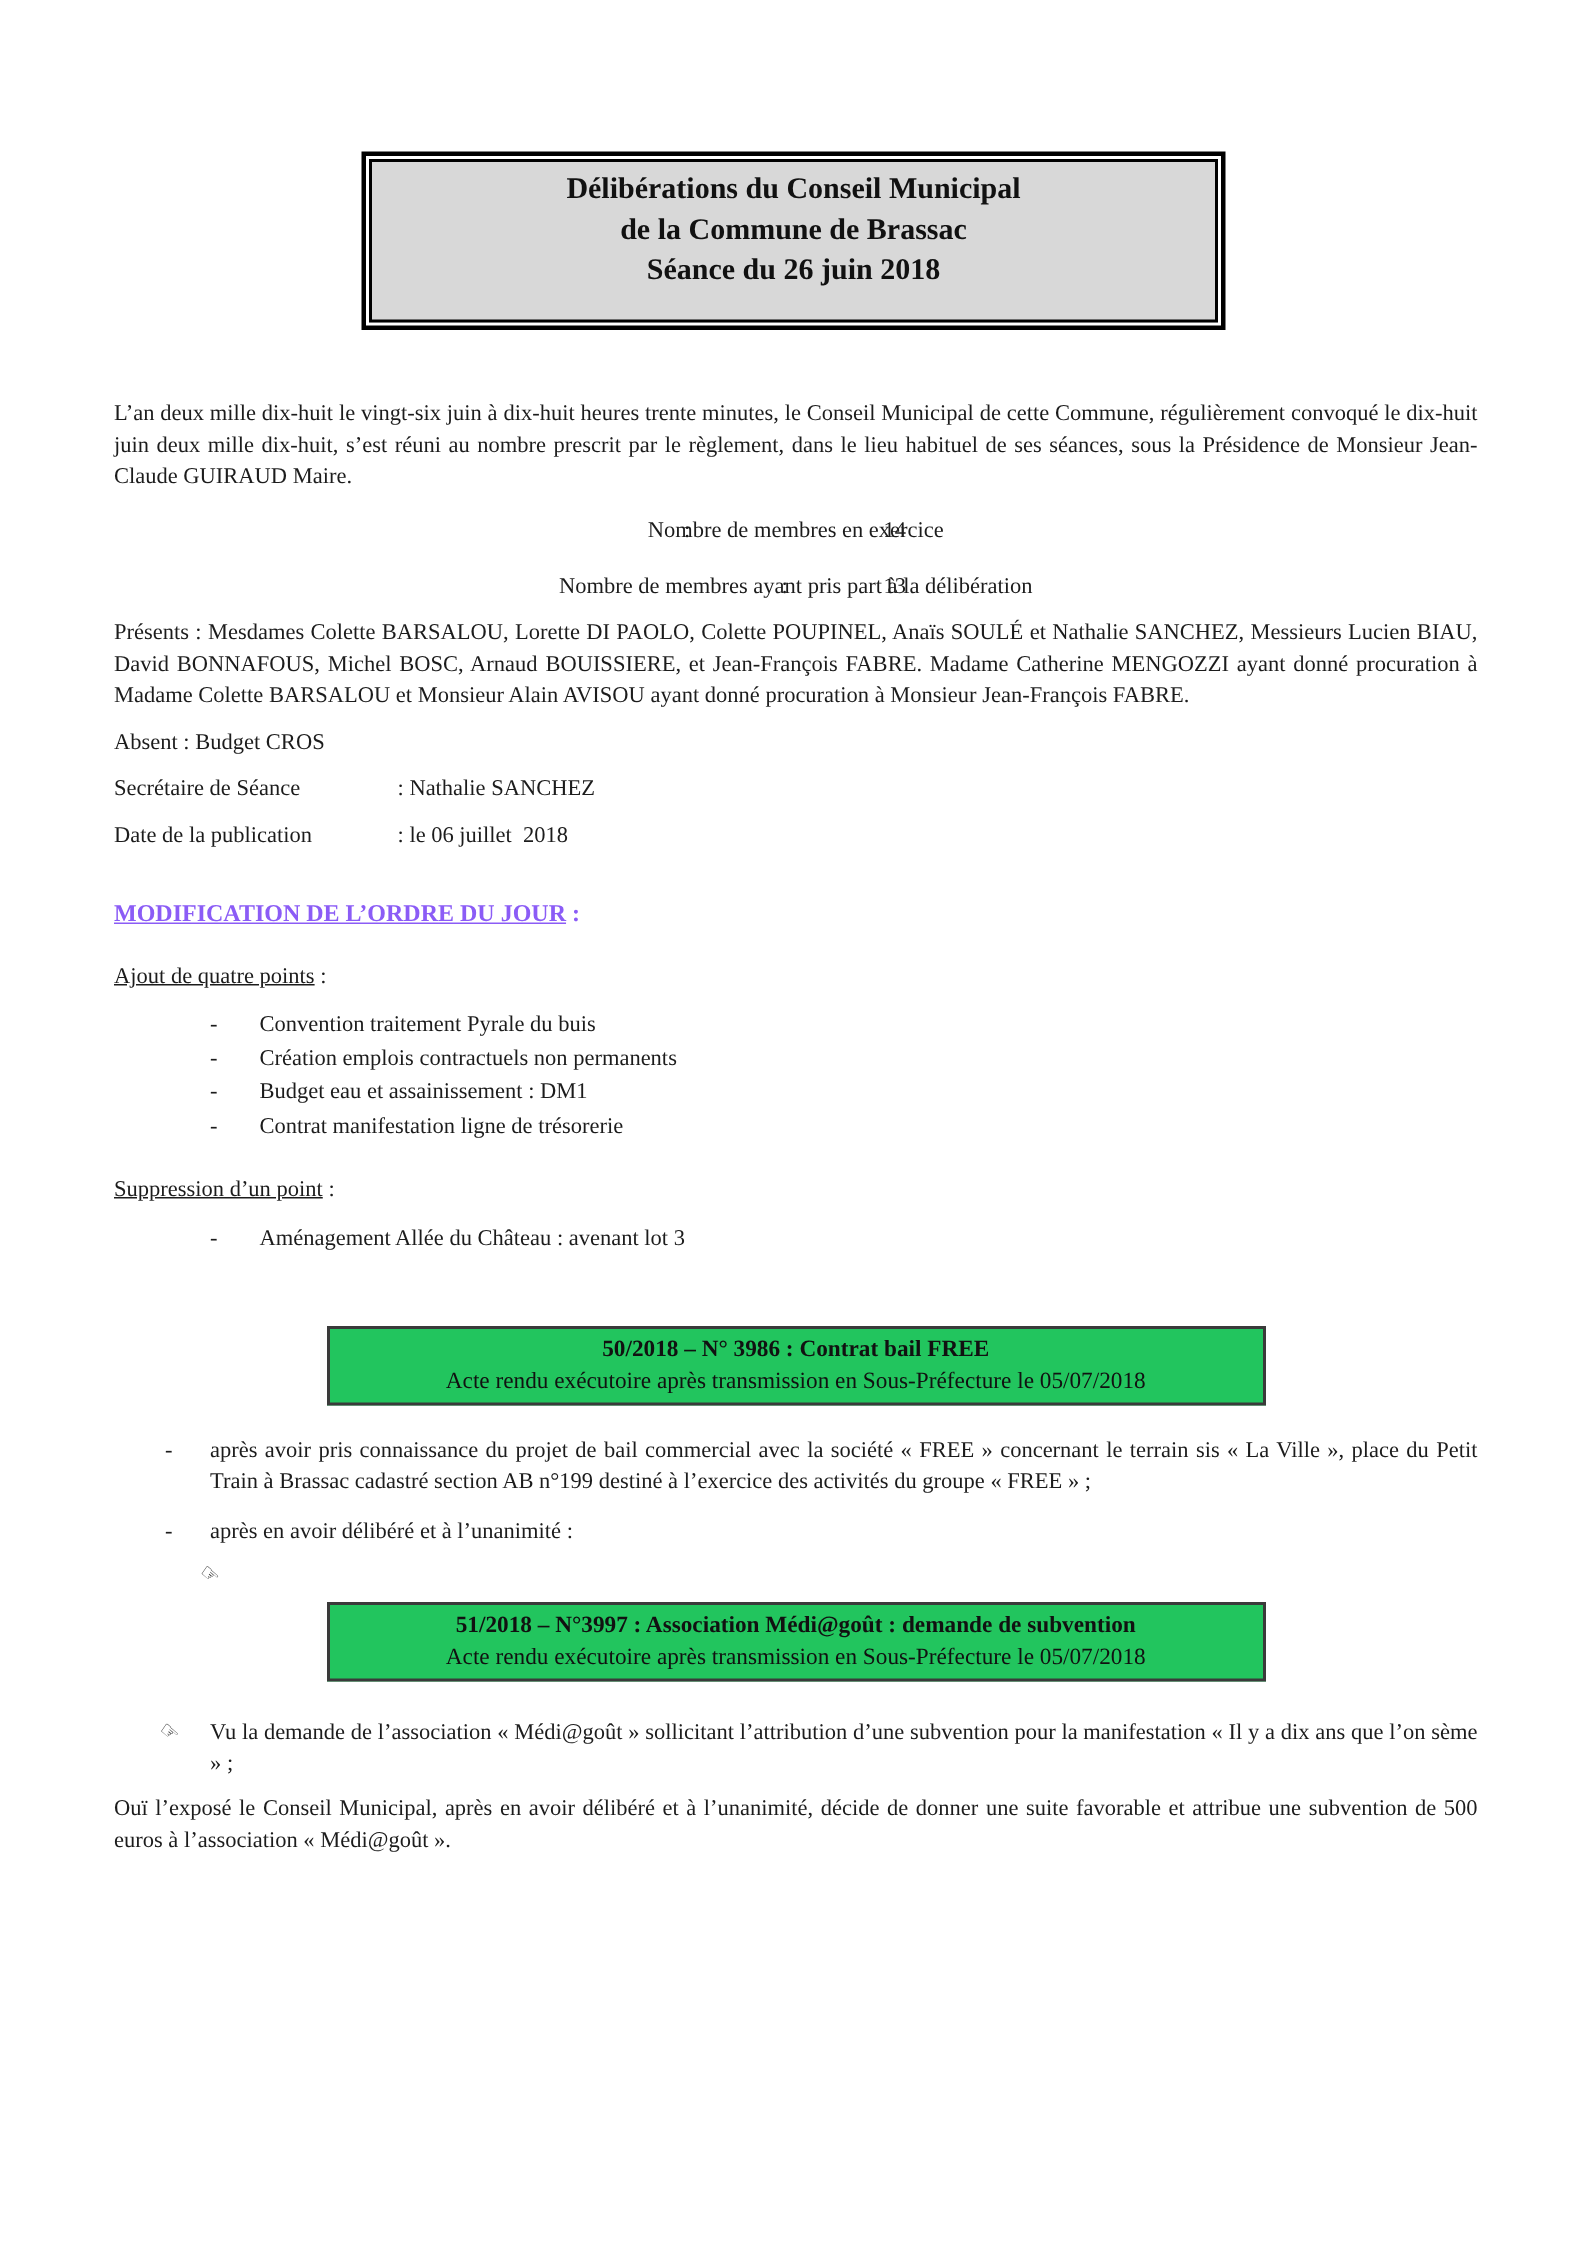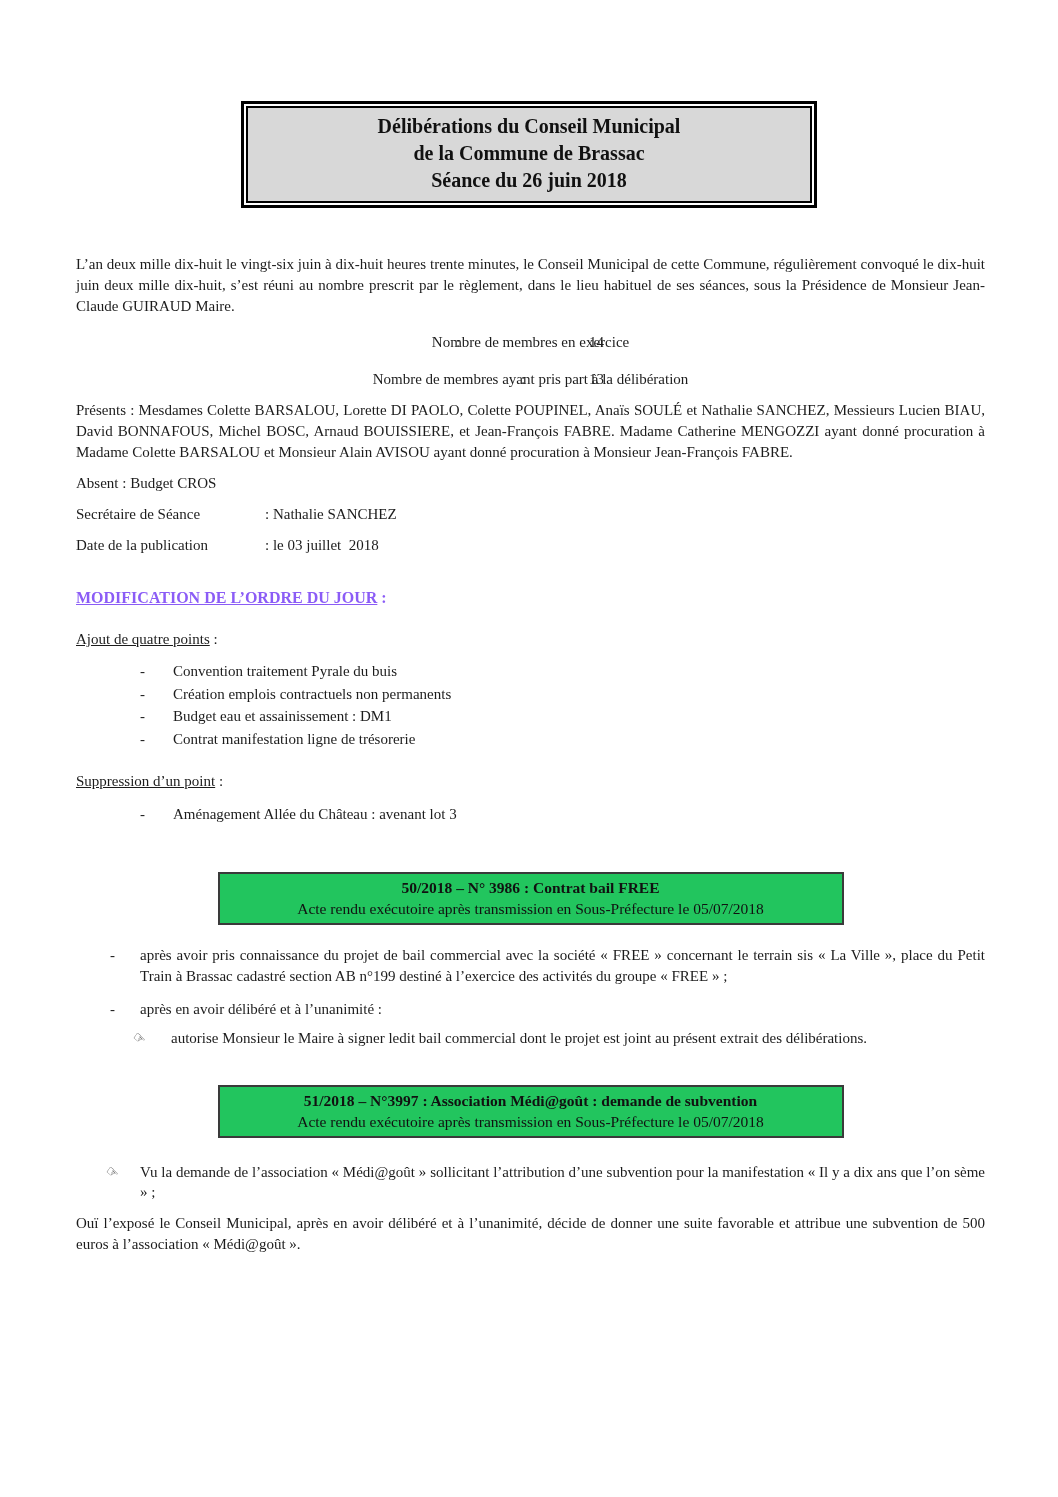--- a/index.html
+++ b/index.html
@@ -11,21 +11,21 @@
     font-size:15px;line-height:20.8px;color:#1c1c1c;
     overflow:hidden;
   }
   
   .titlebox{
     width:566px;margin:101px auto 0;
     border:3px solid #000;padding:2px;background:#fff;
   }
   .titlebox-inner{
     border:2px solid #000;background:#d8d8d8;
-    text-align:center;padding:5px 0 7px;
+    text-align:center;padding:5px 0 19px;
     font-weight:bold;font-size:20px;line-height:27px;color:#111;
   }
   
   .content{margin:0 73px 0 76px;}
   p{margin:0;}
   .just{text-align:justify;}
   p.intro{margin-top:46px;}
   .mrow{position:relative;margin-top:16px;height:21px;text-align:center;}
   .mrow .colon{position:absolute;top:0;}
   .mrow .colon.c1{left:380px;}
@@ -96,21 +96,21 @@
     <p class="presents just">Présents : Mesdames Colette BARSALOU, Lorette DI PAOLO, Colette POUPINEL, Anaïs SOULÉ et Nathalie SANCHEZ, Messieurs Lucien BIAU, David BONNAFOUS, Michel BOSC, Arnaud BOUISSIERE, et Jean-François FABRE. Madame Catherine MENGOZZI ayant donné procuration à Madame Colette BARSALOU et Monsieur Alain AVISOU ayant donné procuration à Monsieur Jean-François FABRE.</p>
 
     <p class="absent">Absent : Budget CROS</p>
 
     <div class="kv">
       <span>Secrétaire de Séance</span>
       <span class="val">: Nathalie SANCHEZ</span>
     </div>
     <div class="kv">
       <span>Date de la publication</span>
-      <span class="val">: le 03 juillet  2018</span>
+      <span class="val">: le 06 juillet  2018</span>
     </div>
 
     <p class="modif"><span class="u">MODIFICATION DE L’ORDRE DU JOUR</span><span> :</span></p>
 
     <p class="listlabel"><span class="u">Ajout de quatre points</span><span> :</span></p>
 
     <div class="dash-list">
       <div class="dash-item">
         <span class="dash">-</span>
         <span>Convention traitement Pyrale du buis</span>
@@ -148,21 +148,20 @@
       <span class="dash">-</span>
       <span>après avoir pris connaissance du projet de bail commercial avec la société « FREE » concernant le terrain sis « La Ville », place du Petit Train à Brassac cadastré section AB n°199 destiné à l’exercice des activités du groupe « FREE » ;</span>
     </div>
     <div class="d-item second">
       <span class="dash">-</span>
       <span>après en avoir délibéré et à l’unanimité :</span>
     </div>
 
     <div class="hand-item just">
       <span class="hand">☞</span>
-      <span>autorise Monsieur le Maire à signer ledit bail commercial dont le projet est joint au présent extrait des délibérations.</span>
     </div>
 
     <div class="secbox b51">
       <div class="bt">51/2018 – N°3997 : Association Médi@goût : demande de subvention</div>
       <div>Acte rendu exécutoire après transmission en Sous-Préfecture le 05/07/2018</div>
     </div>
 
     <div class="hand-item vu just">
       <span class="hand">☞</span>
       <span>Vu la demande de l’association « Médi@goût » sollicitant l’attribution d’une subvention pour la manifestation « Il y a dix ans que l’on sème » ;</span>

